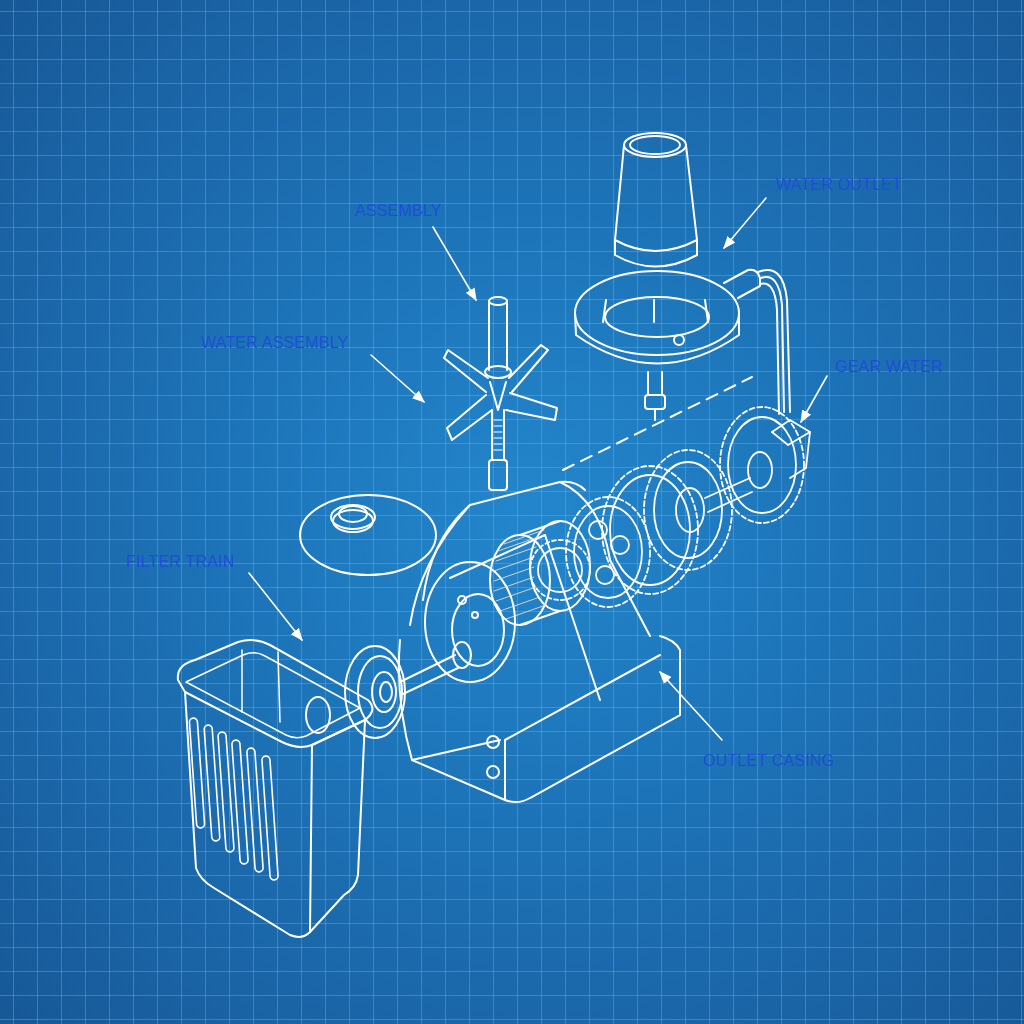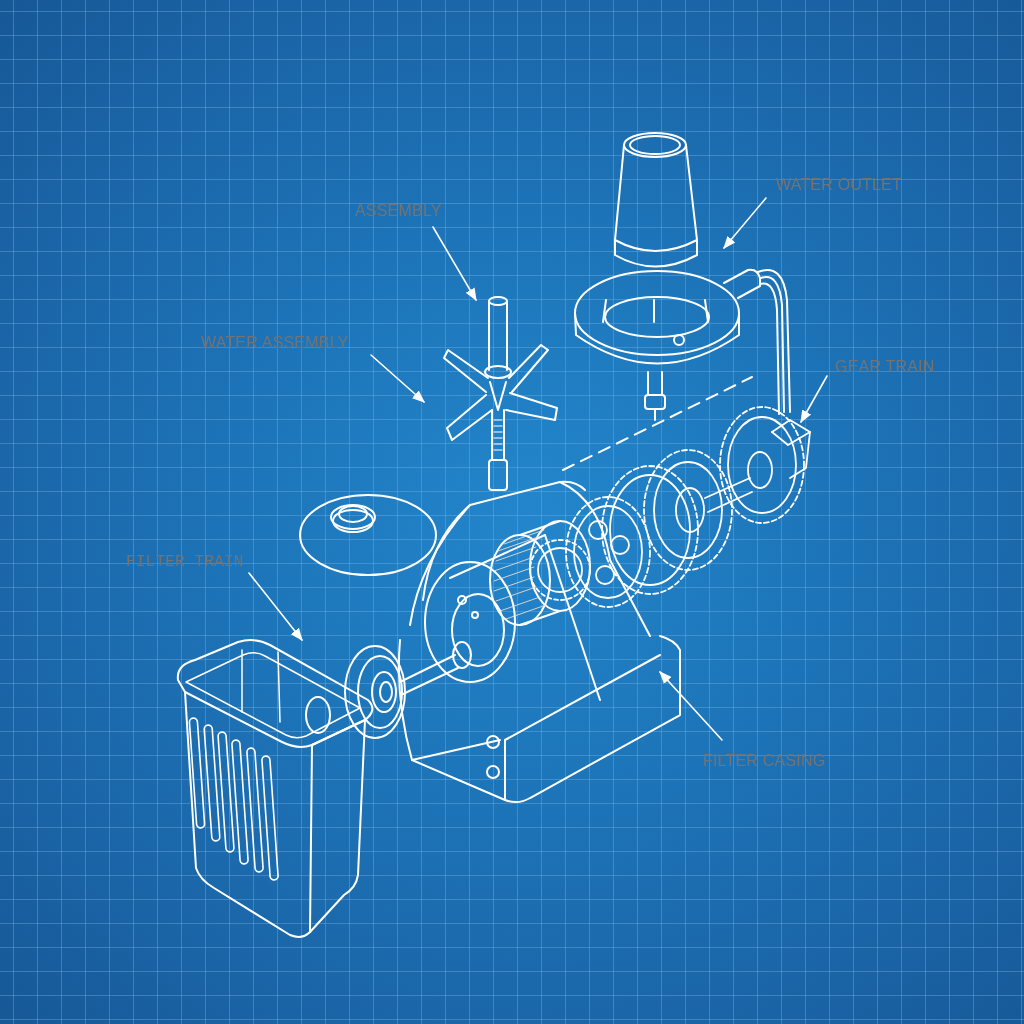--- a/index.html
+++ b/index.html
@@ -11,21 +11,21 @@
   .grid {
     position: absolute; inset: 0;
     background-image:
       linear-gradient(to right, rgba(120,180,230,0.38) 1.5px, transparent 1.5px),
       linear-gradient(to bottom, rgba(120,180,230,0.38) 1.5px, transparent 1.5px);
     background-size: 24px 24px;
     background-position: 13px 11px;
   }
   svg.drawing { position: absolute; left: 0; top: 0; }
   .label {
-    position: absolute; color: #737373; font-size: 16px; letter-spacing: 0.2px;
+    position: absolute; color: #1d4ed8; font-size: 16px; letter-spacing: 0.2px;
     white-space: nowrap;
   }
 </style>
 </head>
 <body>
 
 <div class="grid"></div>
 
 <svg class="drawing" width="1024" height="1024" viewBox="0 0 1024 1024" fill="none" stroke="#ffffff" stroke-width="2" stroke-linejoin="round" stroke-linecap="round">
   <defs>
@@ -181,15 +181,15 @@
     <ellipse cx="762" cy="465" rx="34" ry="48"></ellipse>
 
     <path d="M772,432 L790,420 L810,432 L806,468 L790,478"></path>
     <path d="M772,432 L788,445 L810,432"></path>
   </g>
 </svg>
 
 <div class="label" style="left:355px; top:202px;">ASSEMBLY</div>
 <div class="label" style="left:776px; top:176px;">WATER OUTLET</div>
 <div class="label" style="left:201px; top:334px;">WATER ASSEMBLY</div>
-<div class="label" style="left:835px; top:358px;">GEAR TRAIN</div>
-<div class="label" style="left:126px; top:553px;font-family:Liberation Mono, monospace;">FILTER TRAIN</div>
-<div class="label" style="left:703px; top:752px;">FILTER CASING</div>
+<div class="label" style="left:835px; top:358px;">GEAR WATER</div>
+<div class="label" style="left:126px; top:553px;">FILTER TRAIN</div>
+<div class="label" style="left:703px; top:752px;">OUTLET CASING</div>
 
 </body></html>

